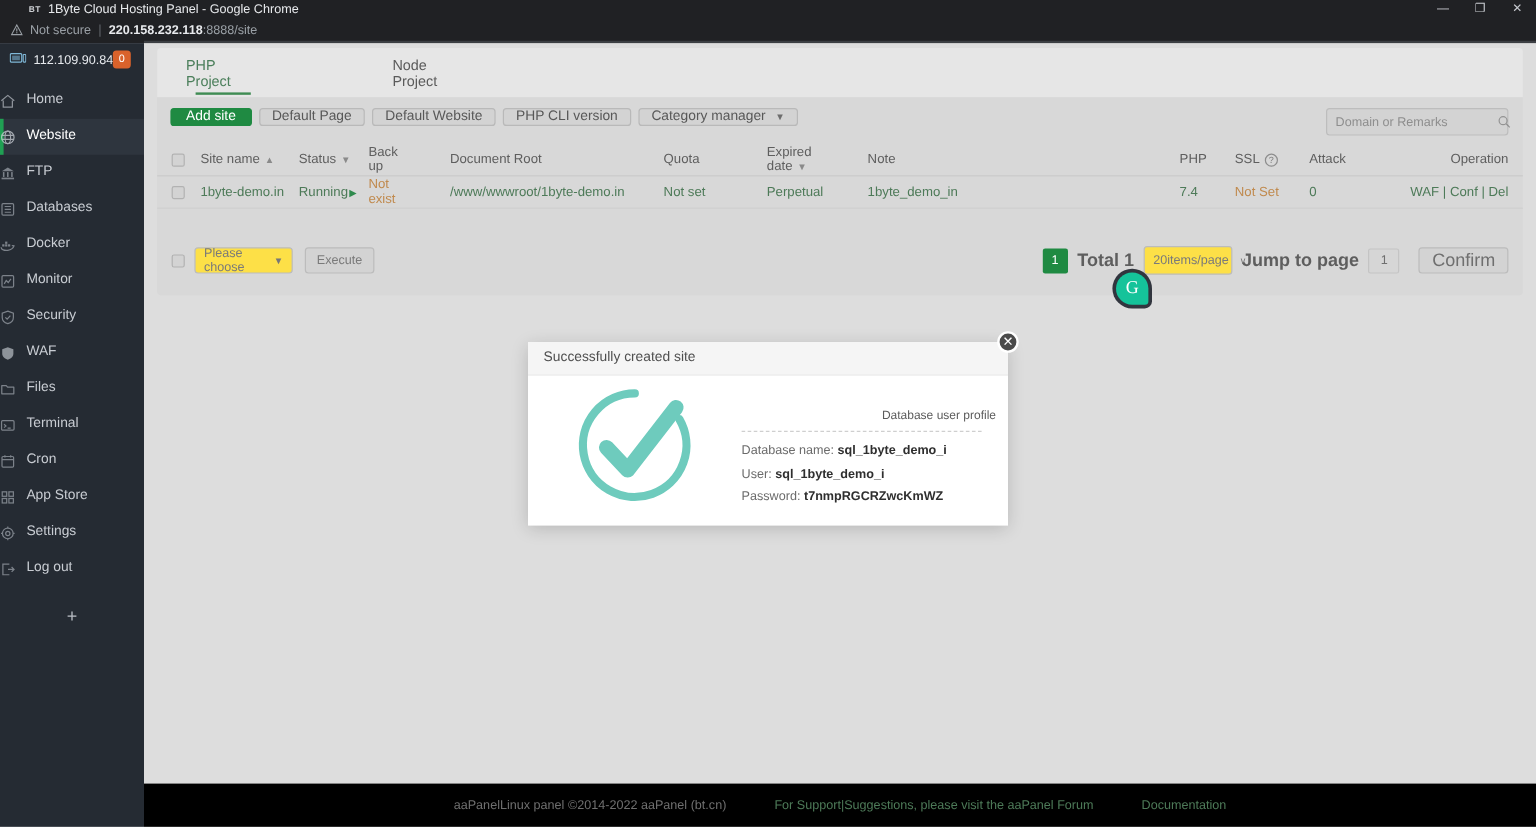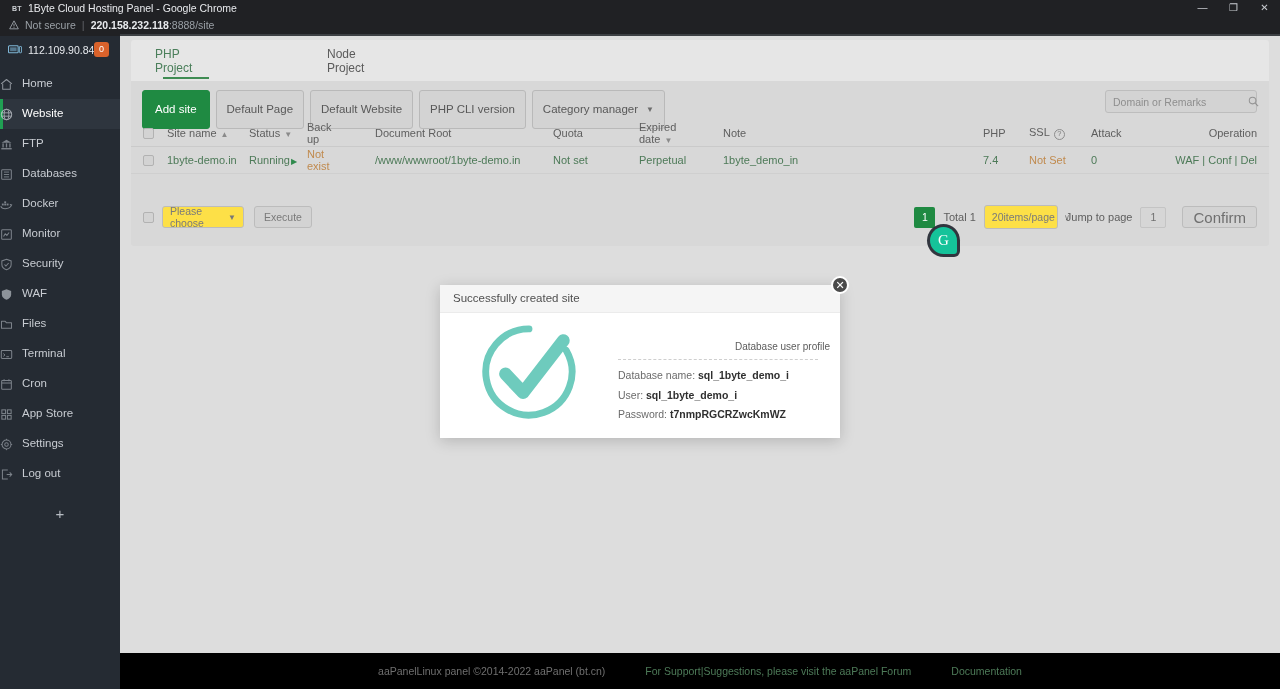--- a/index.html
+++ b/index.html
@@ -10,21 +10,21 @@
     background: #dfdfdf;
   }
 
   
   .browser-chrome {
     position: absolute; top: 0; left: 0; width: 1280px; height: 36px;
     background: #202124;
   }
   .titlebar {
     position: absolute; top: 0; left: 0; width: 1280px; height: 16px;
-    display: flex; align-items: center; padding-left: 12px;
+    display: flex; align-items: center; padding-left: 24px;
   }
   .bt-favicon {
     font-size: 7px; color: #cfd2d6; font-weight: 700; letter-spacing: 0.3px;
     margin-right: 6px; line-height: 1;
   }
   .win-title { font-size: 10.5px; color: #e8eaed; line-height: 1; white-space: nowrap; }
   .win-controls { position: absolute; right: 0; top: 0; height: 16px; display: flex; }
   .win-btn {
     width: 31px; height: 16px; display: flex; align-items: center; justify-content: center;
     color: #c8cbd0; font-size: 10px; line-height: 1;
@@ -103,21 +103,21 @@
   .tab.tab-node { left: 196px; width: 68px; color: #5b5b5b; }
 
   .card {
     position: absolute; top: 45px; left: 11px; width: 1138px; height: 165px;
     background: #d8d8d8; border-radius: 0 0 3px 3px;
   }
 
   
   .toolbar { position: absolute; top: 9px; left: 11px; display: flex; gap: 6px; align-items: center; }
   .btn {
-    height: 39px; padding: 0 10px; border: 1px solid #b9b9b9; background: #d3d3d3;
+    height: 15px; padding: 0 10px; border: 1px solid #b9b9b9; background: #d3d3d3;
     border-radius: 3px; font-size: 11.5px; color: #585858; display: flex; align-items: center;
     line-height: 1; cursor: pointer; white-space: nowrap;
   }
   .btn.primary { background: #1f8a42; border-color: #1f8a42; color: #ffffff; padding: 0 12px; }
   .btn .caret { margin-left: 8px; font-size: 8px; color: #6d6d6d; }
 
   .search-wrap {
     position: absolute; top: 9px; right: 12px; width: 152px; height: 23px;
     background: #d3d3d3; border: 1px solid #bdbdbd; border-radius: 3px;
     display: flex; align-items: center; padding: 0 7px;
@@ -171,21 +171,21 @@
   .btn-exec {
     height: 22px; padding: 0 9px; border: 1px solid #bcbcbc; background: #d3d3d3;
     border-radius: 3px; font-size: 10.5px; color: #7a7a7a; display: flex; align-items: center;
     margin-left: 10px; cursor: pointer;
   }
   .pager { margin-left: auto; display: flex; align-items: center; gap: 8px; }
   .page-num {
     width: 21px; height: 21px; background: #1f8a42; color: #fff; border-radius: 2px;
     display: flex; align-items: center; justify-content: center; font-size: 10.5px; cursor: pointer;
   }
-  .ptxt { font-size: 11px; color: #5e5e5e; }
+  .ptxt { font-size: 15px; color: #5e5e5e; font-weight: bold; }
   .sel-perpage { width: 74px; height: 24px; }
   .page-input {
     width: 26px; height: 21px; border: 1px solid #c4c4c4; background: #d6d6d6;
     border-radius: 2px; font-size: 10.5px; color: #6f6f6f; text-align: center;
     font-family: "Liberation Sans", sans-serif; outline: none;
   }
   .btn-confirm {
     height: 22px; padding: 0 10px; border: 1px solid #bcbcbc; background: #d3d3d3;
     border-radius: 3px; font-size: 15px; color: #6f6f6f; display: flex; align-items: center;
     margin-left: 8px; cursor: pointer;

